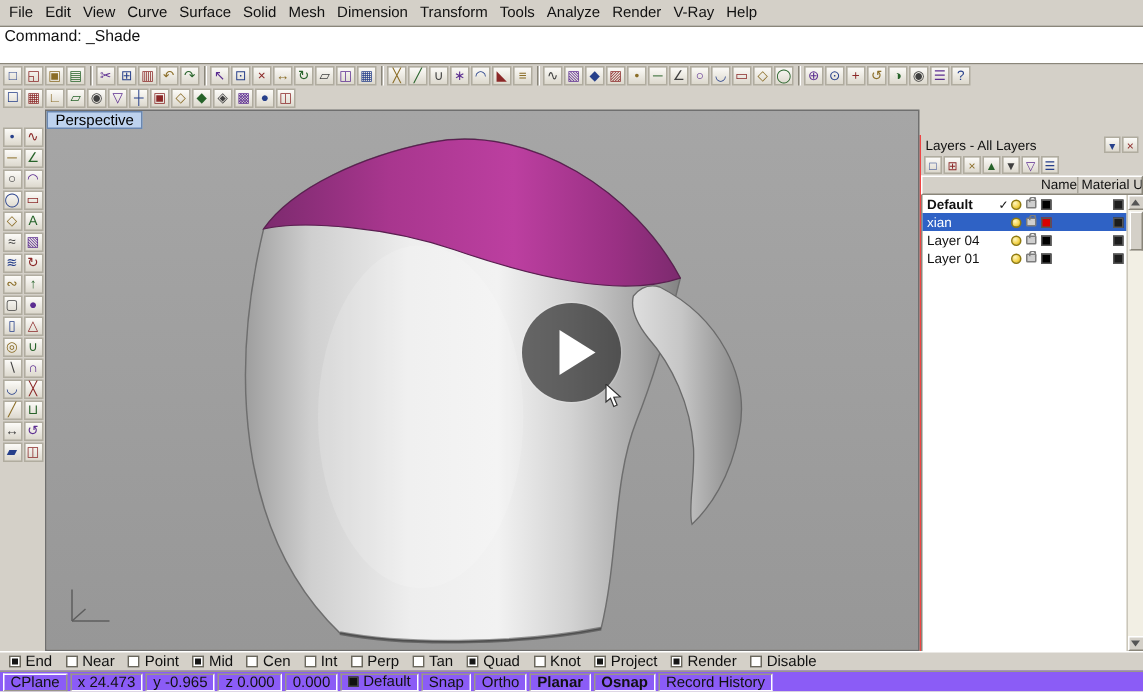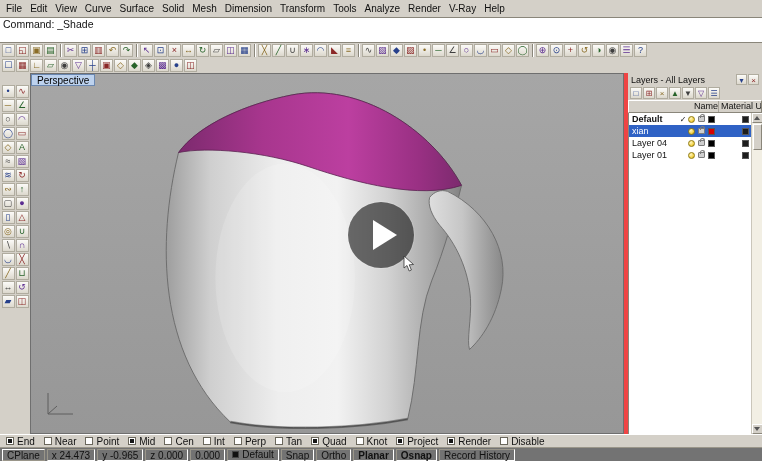--- a/index.html
+++ b/index.html
@@ -44,21 +44,21 @@
   }
   .axis { position:absolute; left:12px; bottom:14px; opacity:.75; }
   .play {
     position:absolute; left:317px; top:128px; width:66px; height:66px; border-radius:50%;
     background:rgba(15,15,15,.60); display:flex; align-items:center; justify-content:center;
     box-shadow:0 0 0 1px rgba(255,255,255,.15);
   }
   .play-tri { width:0; height:0; border-left:24px solid #fff; border-top:15px solid transparent; border-bottom:15px solid transparent; margin-left:8px; }
   .cursor { position:absolute; left:372px; top:182px; }
   
-  .rpanel { width:138px; background:#d4d0c8; border-left:4px solid #ef4444; display:flex; flex-direction:column; font-size:9px; }
+  .rpanel { width:149px; background:#d4d0c8; border-left:1px solid #ef4444; display:flex; flex-direction:column; font-size:9px;margin-top:17px; }
   .ptitle { height:13px; display:flex; align-items:center; justify-content:space-between; padding:0 3px; }
   .ptbtn, .picon {
     display:inline-block; width:12px; height:12px; font-size:8px; line-height:11px; text-align:center;
     background:linear-gradient(#fcfbf8,#dcd8cd); border:1px solid #b0ac9f;
   }
   .ptbtn { width:11px; height:11px; margin-left:1px; }
   .ptoolbar { height:14px; display:flex; gap:1px; padding:0 2px; align-items:center; }
   .pcols { height:13px; display:flex; align-items:center; border:1px solid; border-color:#fff #8a867a #8a867a #fff; background:#d4d0c8;text-align:right; }
   .pcols .c1 { flex:1; padding-left:3px; border-right:1px solid #a8a49a; height:11px; line-height:11px; }
   .pcols .c2 { width:42px; padding-left:2px; overflow:hidden; white-space:nowrap; height:11px; line-height:11px; }
@@ -81,21 +81,21 @@
     border-left:3px solid transparent; border-right:3px solid transparent; border-bottom:4px solid #555; }
   .sbtn.down { margin-top:auto; }
   .sbtn.down::after { border-bottom:none; border-top:4px solid #555; }
   .sthumb { width:9px; height:26px; background:#d4d0c8; border:1px solid; border-color:#fff #8a867a #8a867a #fff; margin-top:1px; }
   
   .osnapbar { height:13px; display:flex; align-items:center; padding-left:6px; background:#d4d0c8; border-top:1px solid #fff; }
   .osnap-item { display:flex; align-items:center; margin-right:9px; font-size:10px; white-space:nowrap; }
   .cbox { width:8px; height:8px; background:#fff; border:1px solid #6a675c; margin-right:3px; position:relative; flex:0 0 auto; }
   .cbox.checked::after { content:''; position:absolute; inset:1px; background:#161616; }
   
-  .statusbar { height:14px; display:flex; align-items:center; padding:1px 2px; gap:2px; background:#737373; font-size:10px; border-top:1px solid #9a968a; }
+  .statusbar { height:14px; display:flex; align-items:center; padding:1px 2px; gap:2px; background:#8b5cf6; font-size:10px; border-top:1px solid #9a968a; }
   .scell { height:12px; line-height:10px; padding:1px 4px; border:1px solid; border-color:#9a968a #fff #fff #9a968a; white-space:nowrap; }
   .scell.btn { border-color:#fff #9a968a #9a968a #fff; }
   .slayer { display:flex; align-items:center; gap:3px; }
   .slayer .sw { width:7px; height:7px; background:#111; border:1px solid #444; display:inline-block; }
   .stoggle.active { font-weight:bold; }
   
   .watermark {
     position:absolute; right:6px; bottom:0; z-index:60; pointer-events:none;
     font-size:25px; font-weight:bold; letter-spacing:.5px; color:#e8000a;
     text-shadow:1px 1px 0 rgba(120,0,0,.45), 0 0 3px rgba(255,255,255,.55);

